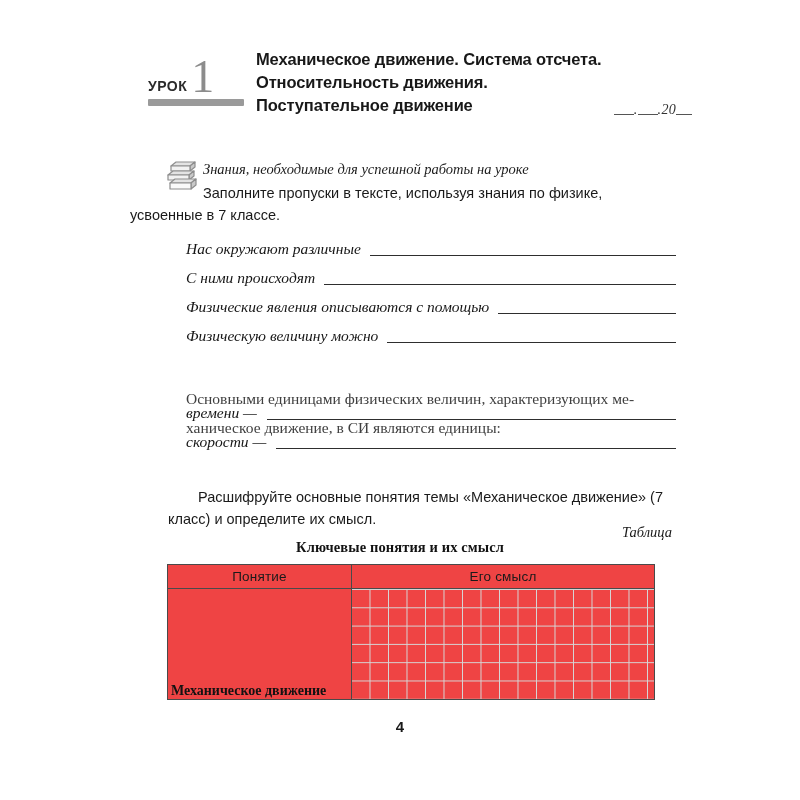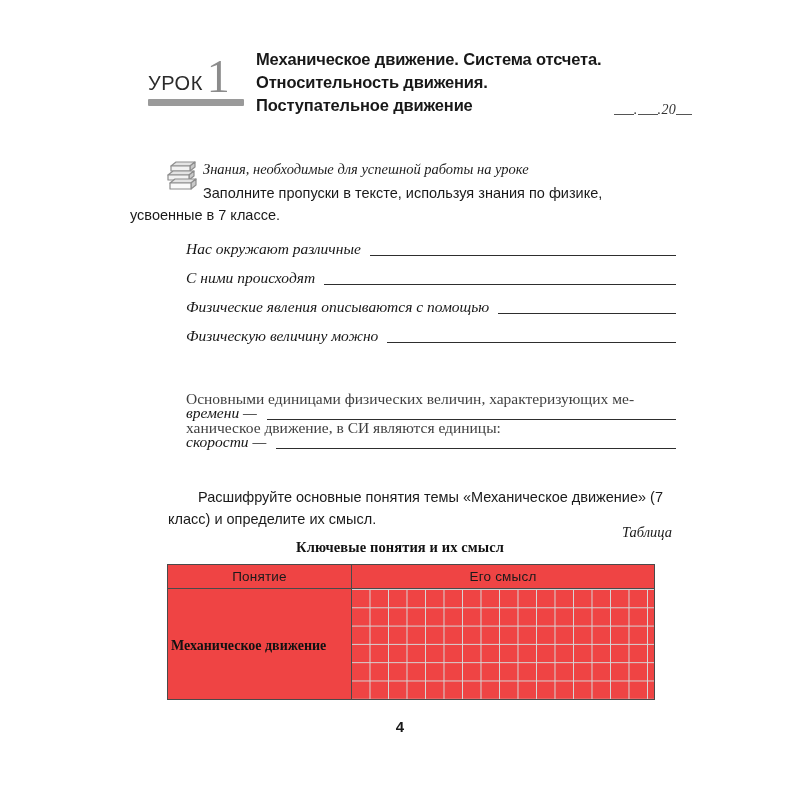--- a/index.html
+++ b/index.html
@@ -38,22 +38,22 @@
     text-align: left;
   }
   .lesson-row {
     display: flex;
     align-items: flex-end;
     gap: 4px;
     height: 42px;
   }
   .lesson-word {
     font-family: "Liberation Sans", "DejaVu Sans", sans-serif;
-    font-size: 20px;
-    font-weight: 400;
+    font-size: 14px;
+    font-weight: 700;
     letter-spacing: 0.5px;
     color: #2b2b2b;
     line-height: 1;
     padding-bottom: 3px;
   }
   .lesson-num {
     font-family: "Liberation Serif", "DejaVu Serif", serif;
     font-size: 46px;
     font-weight: 400;
     color: #8c8c8c;
@@ -263,21 +263,21 @@
     position: relative;
     overflow: hidden;
   }
   .th-text {
     font-family: "Liberation Sans", "DejaVu Sans", sans-serif;
     font-size: 13.5px;
     color: #1a1a1a;
     letter-spacing: 0.2px;
   }
   .tbl-body .col-left {
-    align-items: center;
+    align-items: flex-end;
     justify-content: flex-start;
   }
   .concept-text {
     font-family: "Liberation Serif", "DejaVu Serif", serif;
     font-weight: 700;
     font-size: 14px;
     color: #121212;
     padding: 3px 0 0 3px;
     white-space: nowrap;
   }

